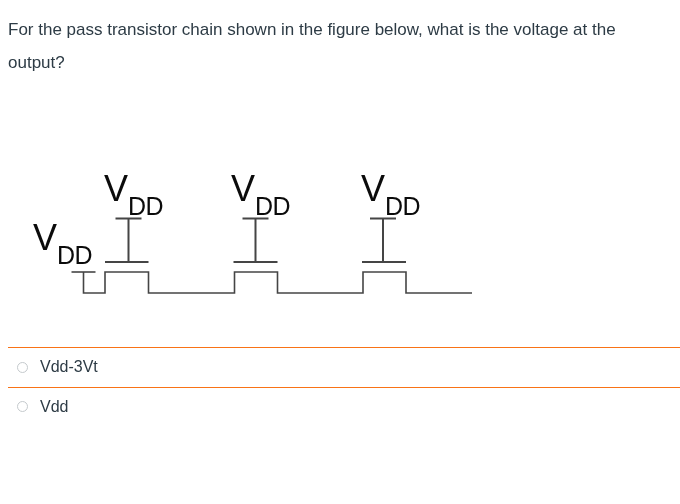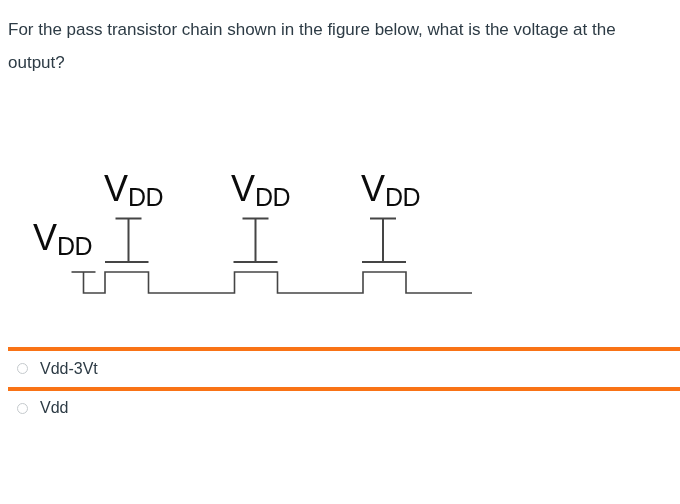--- a/index.html
+++ b/index.html
@@ -41,36 +41,36 @@
     color: #0b0b0b;
     white-space: nowrap;
   }
   .vdd-label .base {
     font-size: 36px;
     line-height: 36px;
   }
   .vdd-label .sub {
     font-size: 25px;
     position: relative;
-    top: 5px;
+    top: 14px;
     letter-spacing: -0.5px;
   }
   .vdd-input   { left: 33px;  top: 220px; }
   .vdd-gate-1  { left: 104px; top: 171px; }
   .vdd-gate-2  { left: 231px; top: 171px; }
   .vdd-gate-3  { left: 361px; top: 171px; }
   .options {
     position: absolute;
     left: 8px;
     top: 347px;
     width: 672px;
   }
   .option {
     height: 39.5px;
-    border-top: 4px solid #f97316;
+    border-top: 1px solid #f97316;
     display: flex;
     align-items: center;
     box-sizing: border-box;
     cursor: pointer;
     background: #ffffff;
   }
   .radio {
     width: 9px;
     height: 9px;
     border-radius: 50%;

